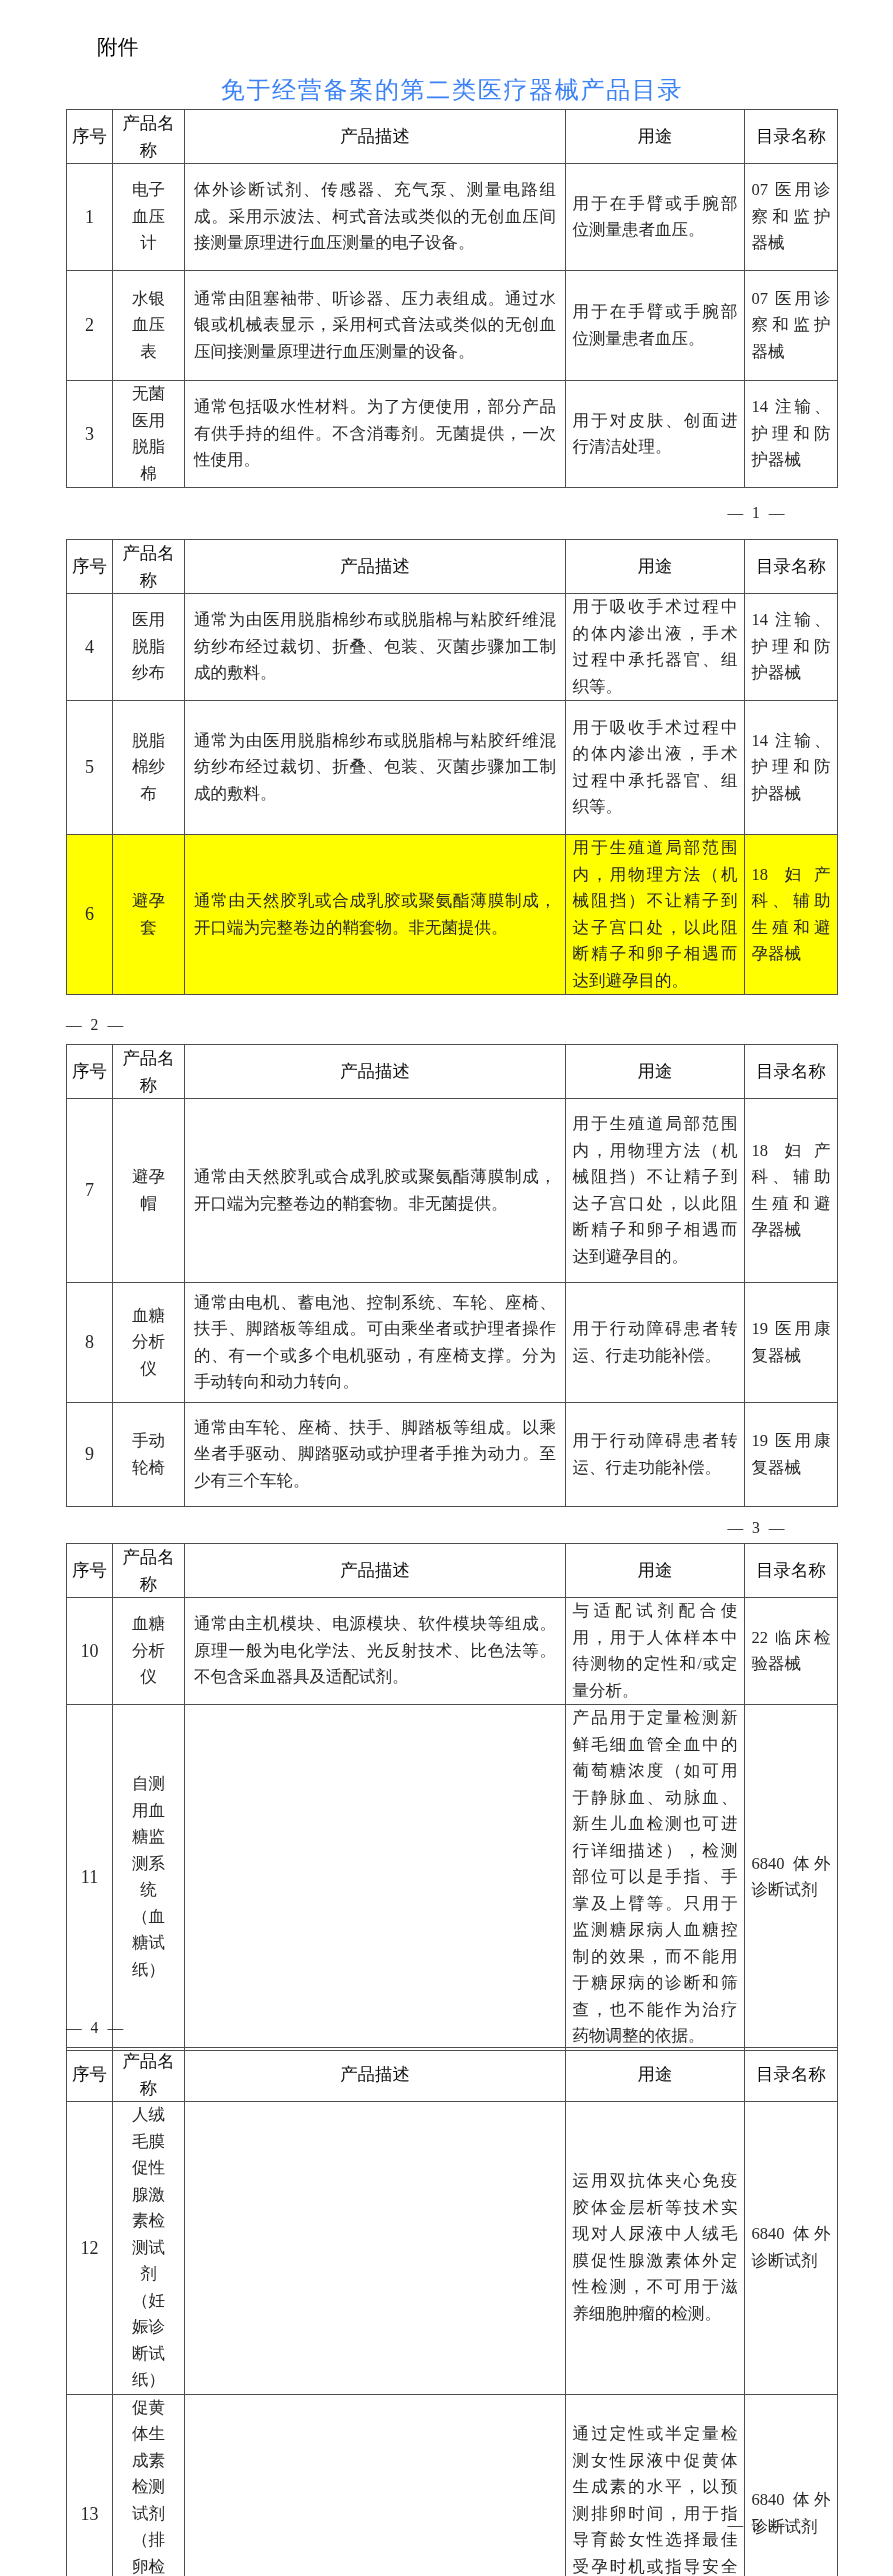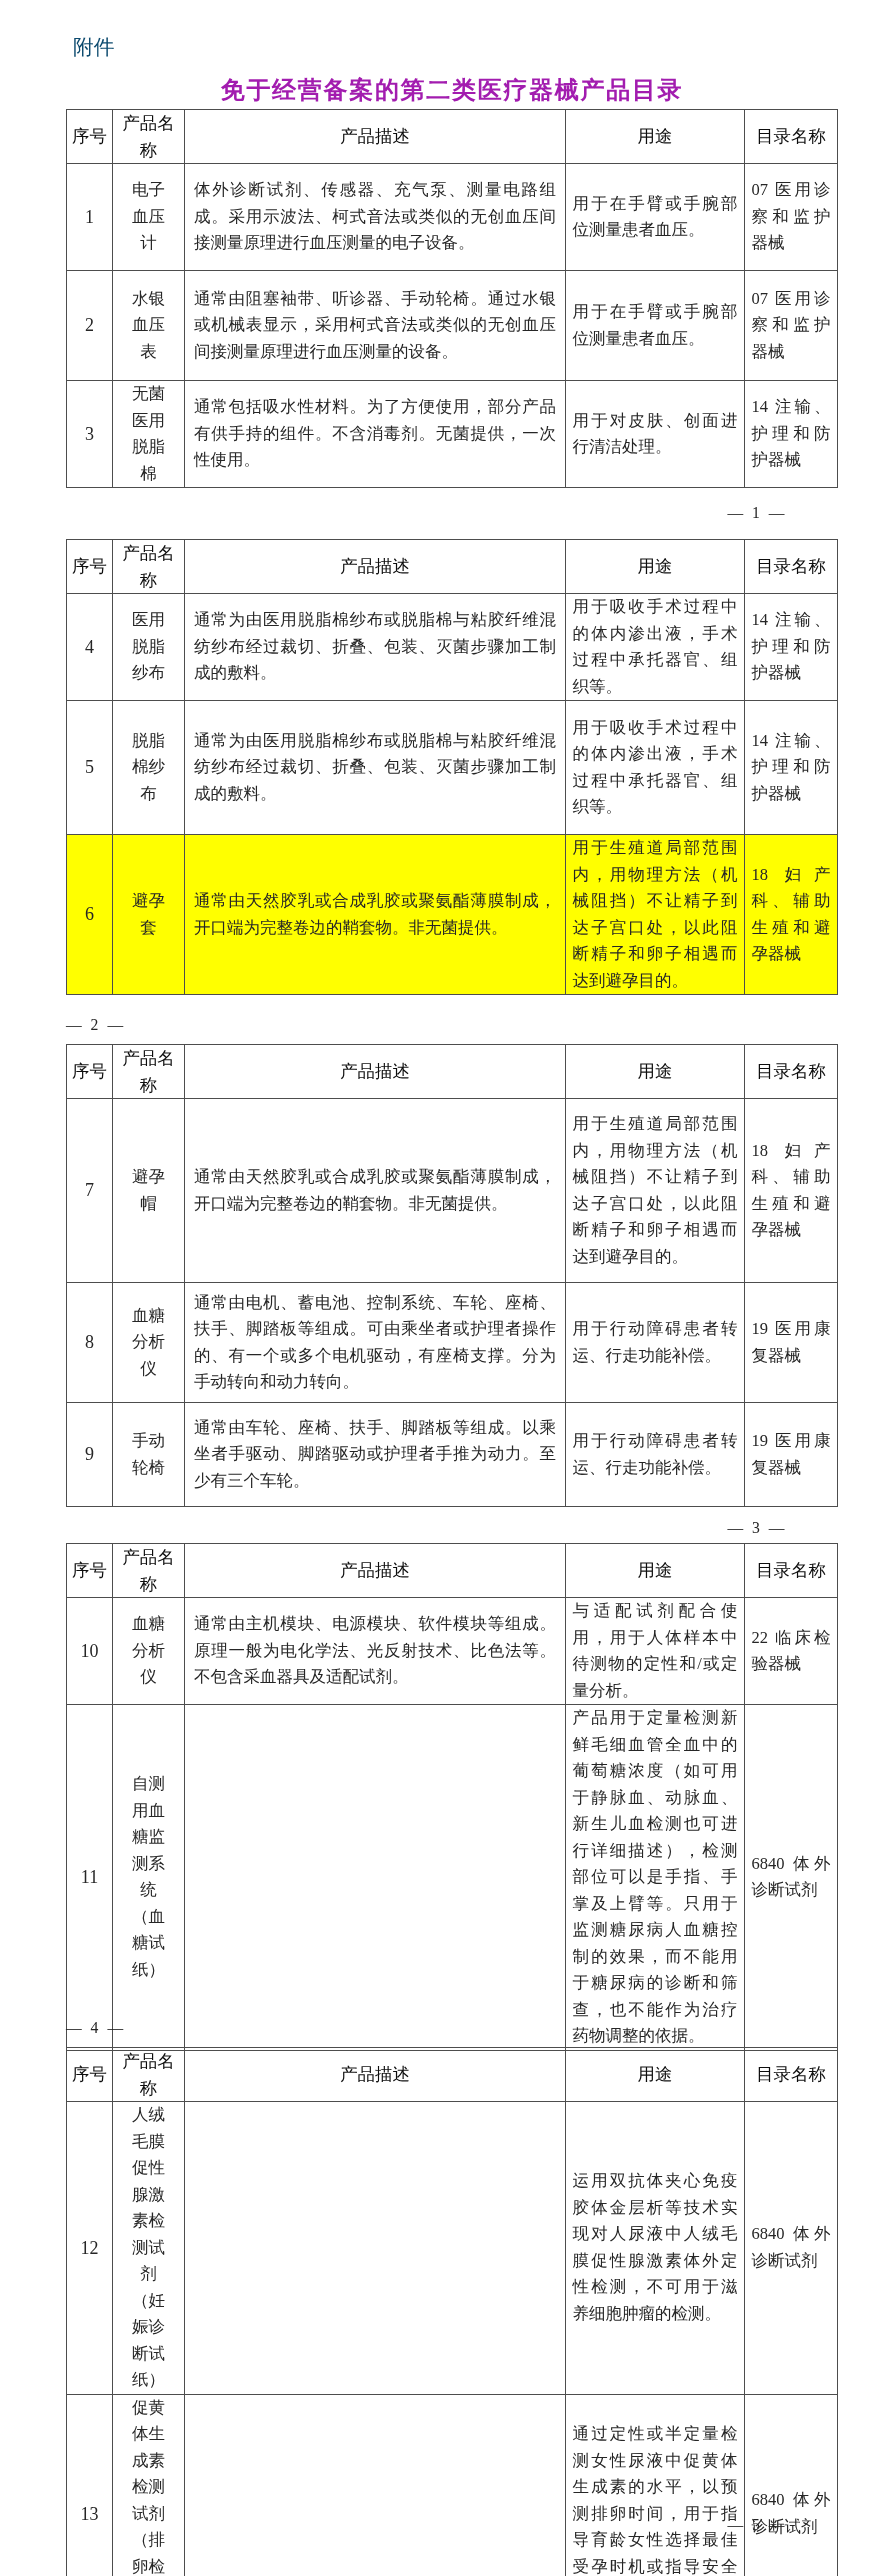--- a/index.html
+++ b/index.html
@@ -1,21 +1,21 @@
 <!DOCTYPE html>
 <html style="font-size:13.2px"><head>
 <meta charset="utf-8">
 <style>
   html,body{margin:0;padding:0;background:#ffffff;}
   #page{position:relative;width:893px;height:2576px;background:#ffffff;overflow:hidden;
         font-family:"Liberation Serif","DejaVu Serif",serif;color:#262626;}
-  .attach{position:absolute;left:73px;top:33px;font-family:Liberation Serif, serif;
-        font-size:20.7px;color:#0c4a6e;}
+  .attach{position:absolute;left:97px;top:33px;font-family:Liberation Serif, serif;
+        font-size:20.7px;color:#000000;}
   .title{position:absolute;left:66px;top:74px;width:772px;text-align:center;
-        font-size:24px;letter-spacing:1.7px;color:#a21caf;font-weight:bold;}
+        font-size:24px;letter-spacing:1.7px;color:#3b82f6;font-weight:normal;}
   .tbl{position:absolute;left:66px;width:772px;border-collapse:collapse;table-layout:fixed;
         border-top:1.7px solid #9a9a9a;border-bottom:1.7px solid #3f3f3f;}
   .tbl td,.tbl th{border:0.8px solid #4d4d4d;vertical-align:middle;font-weight:normal;
         font-size:16.5px;line-height:26.5px;color:#262626;overflow:hidden;}
   .tbl th{font-family:"Liberation Sans","DejaVu Sans",sans-serif;font-size:17.4px;color:#0d0d0d;
         text-align:center;padding:0 5px;}
   .c-no{width:46px}.c-name{width:72px}.c-desc{width:381px}.c-use{width:179px}.c-cat{width:93px}
   td.no{text-align:center;font-size:18px;}
   td.nm{text-align:center;padding:0 14px;}
   td.ds{text-align:justify;padding:0 9px;}
@@ -60,21 +60,21 @@
     <tr>
       <td class="no">1</td>
       <td class="nm">电子血压计</td>
       <td class="ds">体外诊断试剂、传感器、充气泵、测量电路组成。采用示波法、柯式音法或类似的无创血压间接测量原理进行血压测量的电子设备。</td>
       <td class="us">用于在手臂或手腕部位测量患者血压。</td>
       <td class="ct">07 医用诊察和监护器械</td>
     </tr>
     <tr>
       <td class="no">2</td>
       <td class="nm">水银血压表</td>
-      <td class="ds">通常由阻塞袖带、听诊器、手动轮椅。通过水银或机械表显示，采用柯式音法或类似的无创血压间接测量原理进行血压测量的设备。</td>
+      <td class="ds">通常由阻塞袖带、听诊器、压力表组成。通过水银或机械表显示，采用柯式音法或类似的无创血压间接测量原理进行血压测量的设备。</td>
       <td class="us">用于在手臂或手腕部位测量患者血压。</td>
       <td class="ct">07 医用诊察和监护器械</td>
     </tr>
     <tr>
       <td class="no">3</td>
       <td class="nm">无菌医用脱脂棉</td>
       <td class="ds">通常包括吸水性材料。为了方便使用，部分产品有供手持的组件。不含消毒剂。无菌提供，一次性使用。</td>
       <td class="us">用于对皮肤、创面进行清洁处理。</td>
       <td class="ct">14 注输、护理和防护器械</td>
     </tr>

